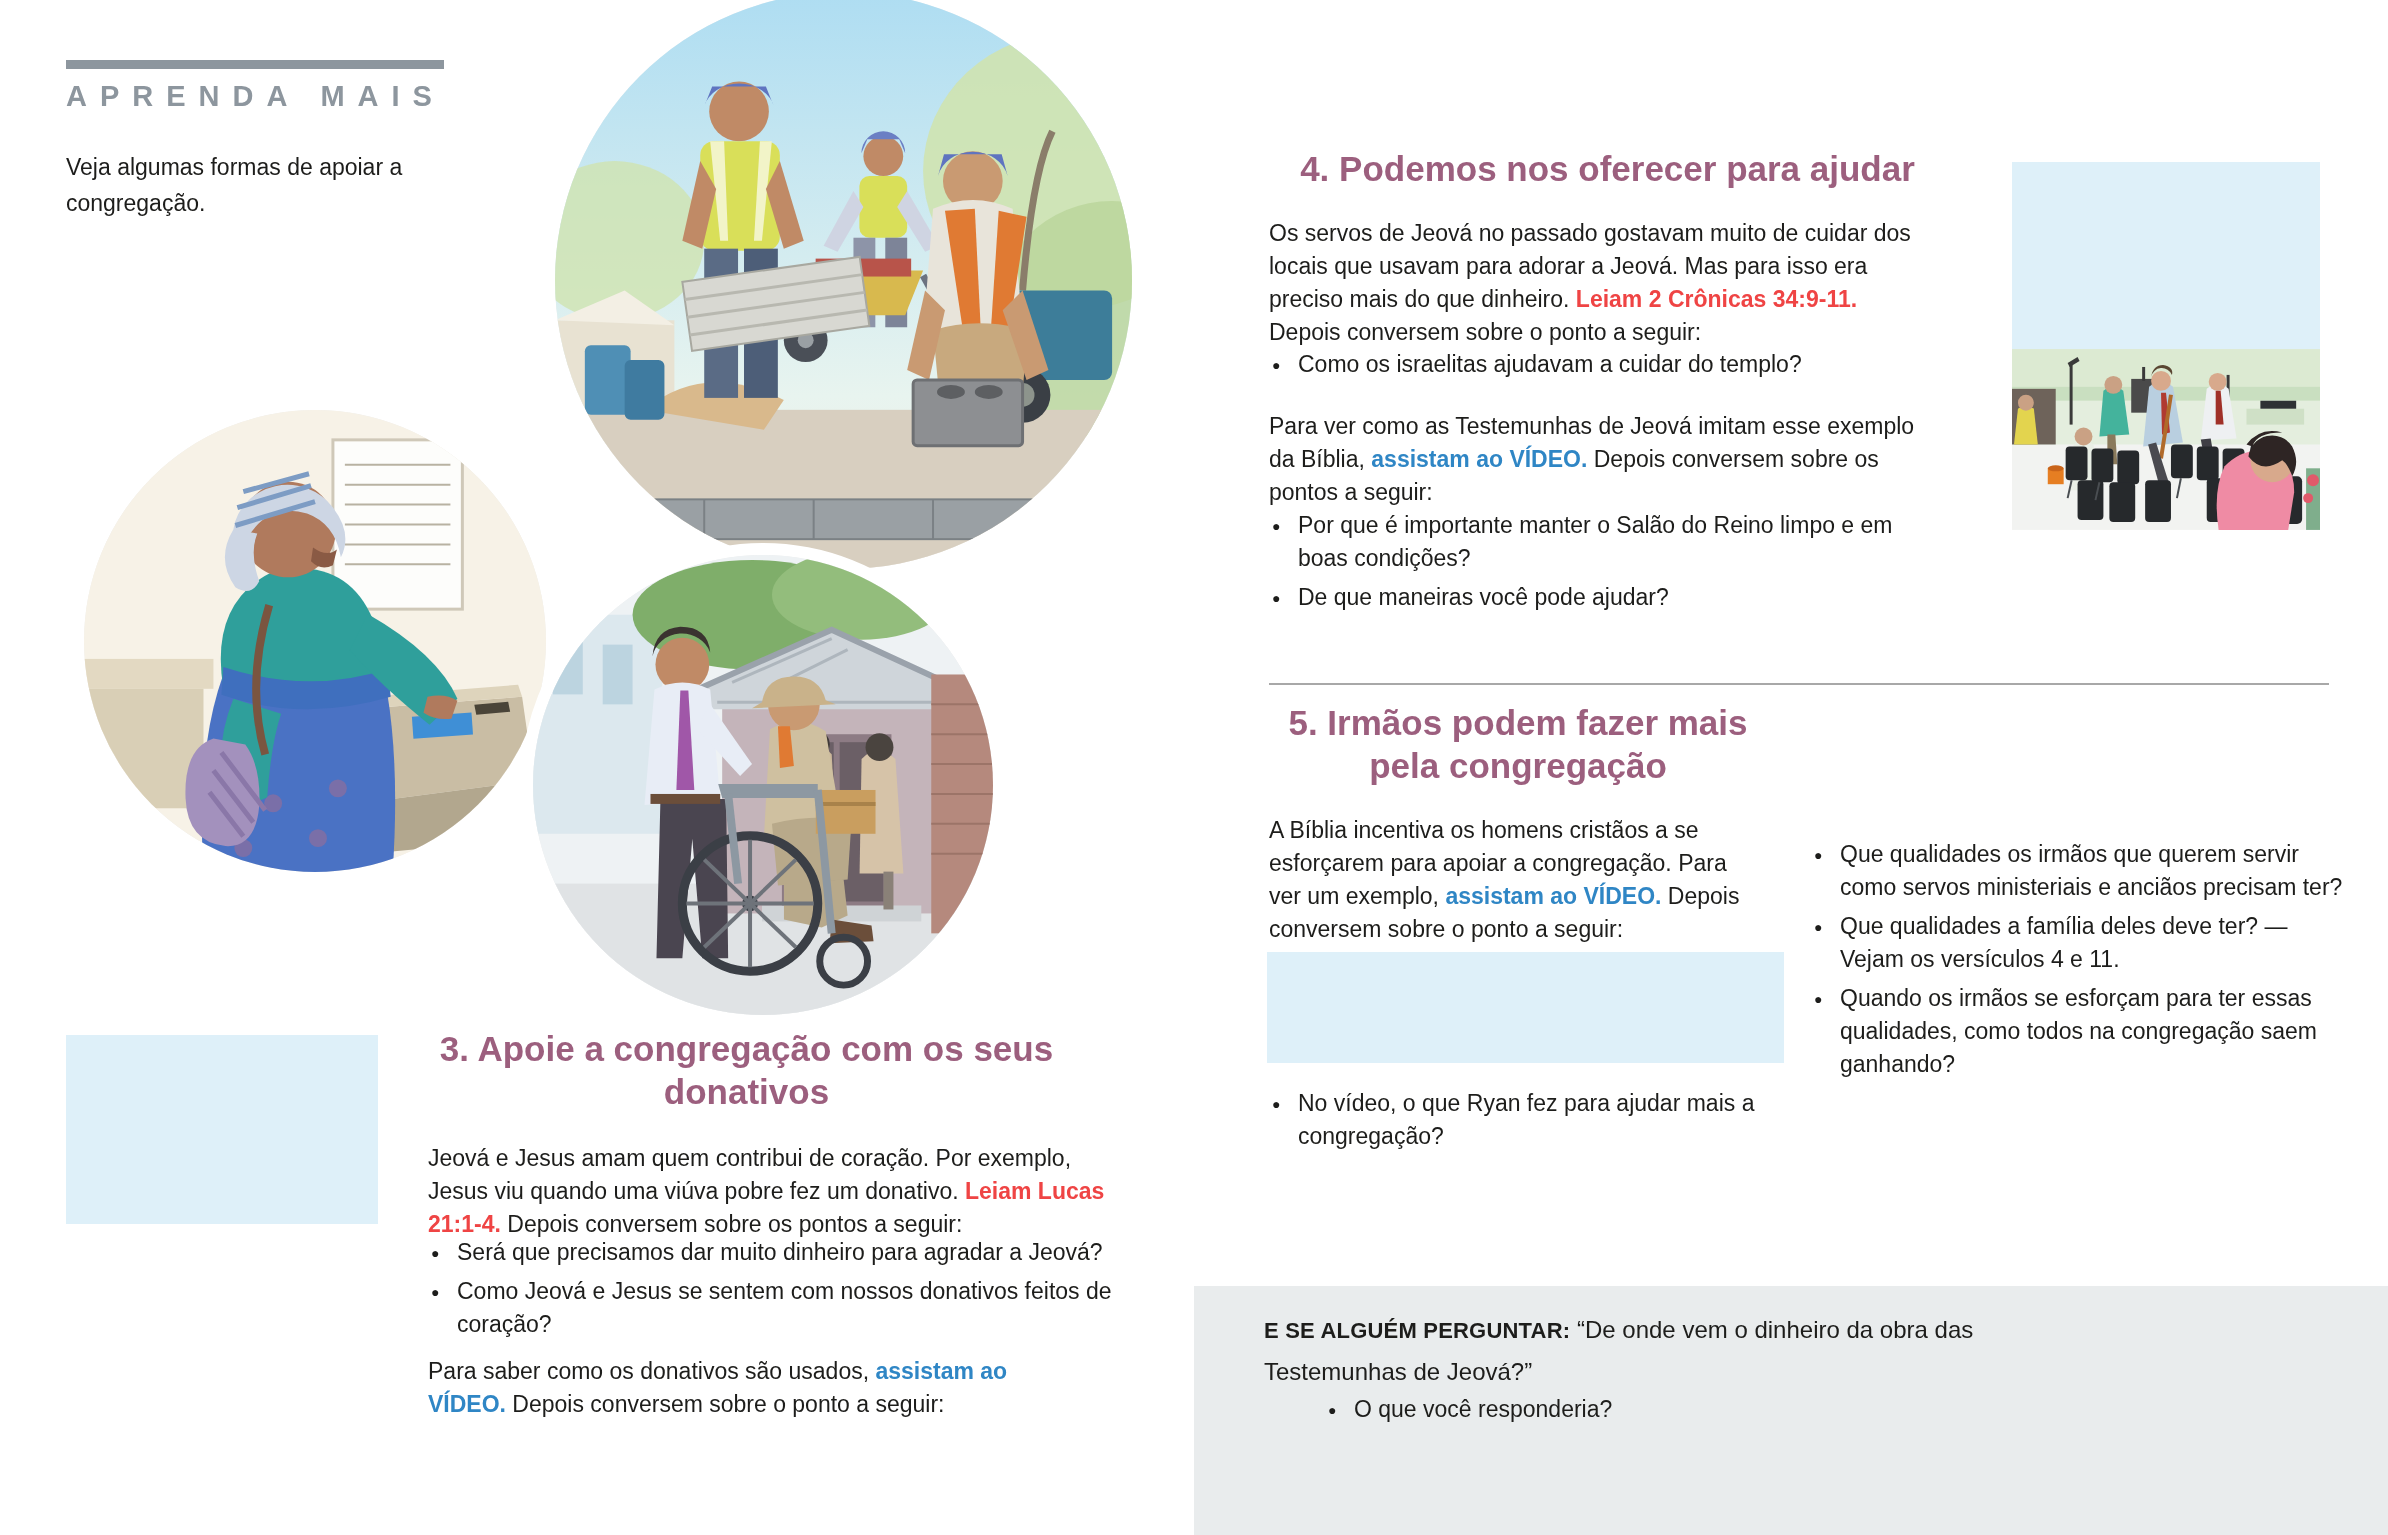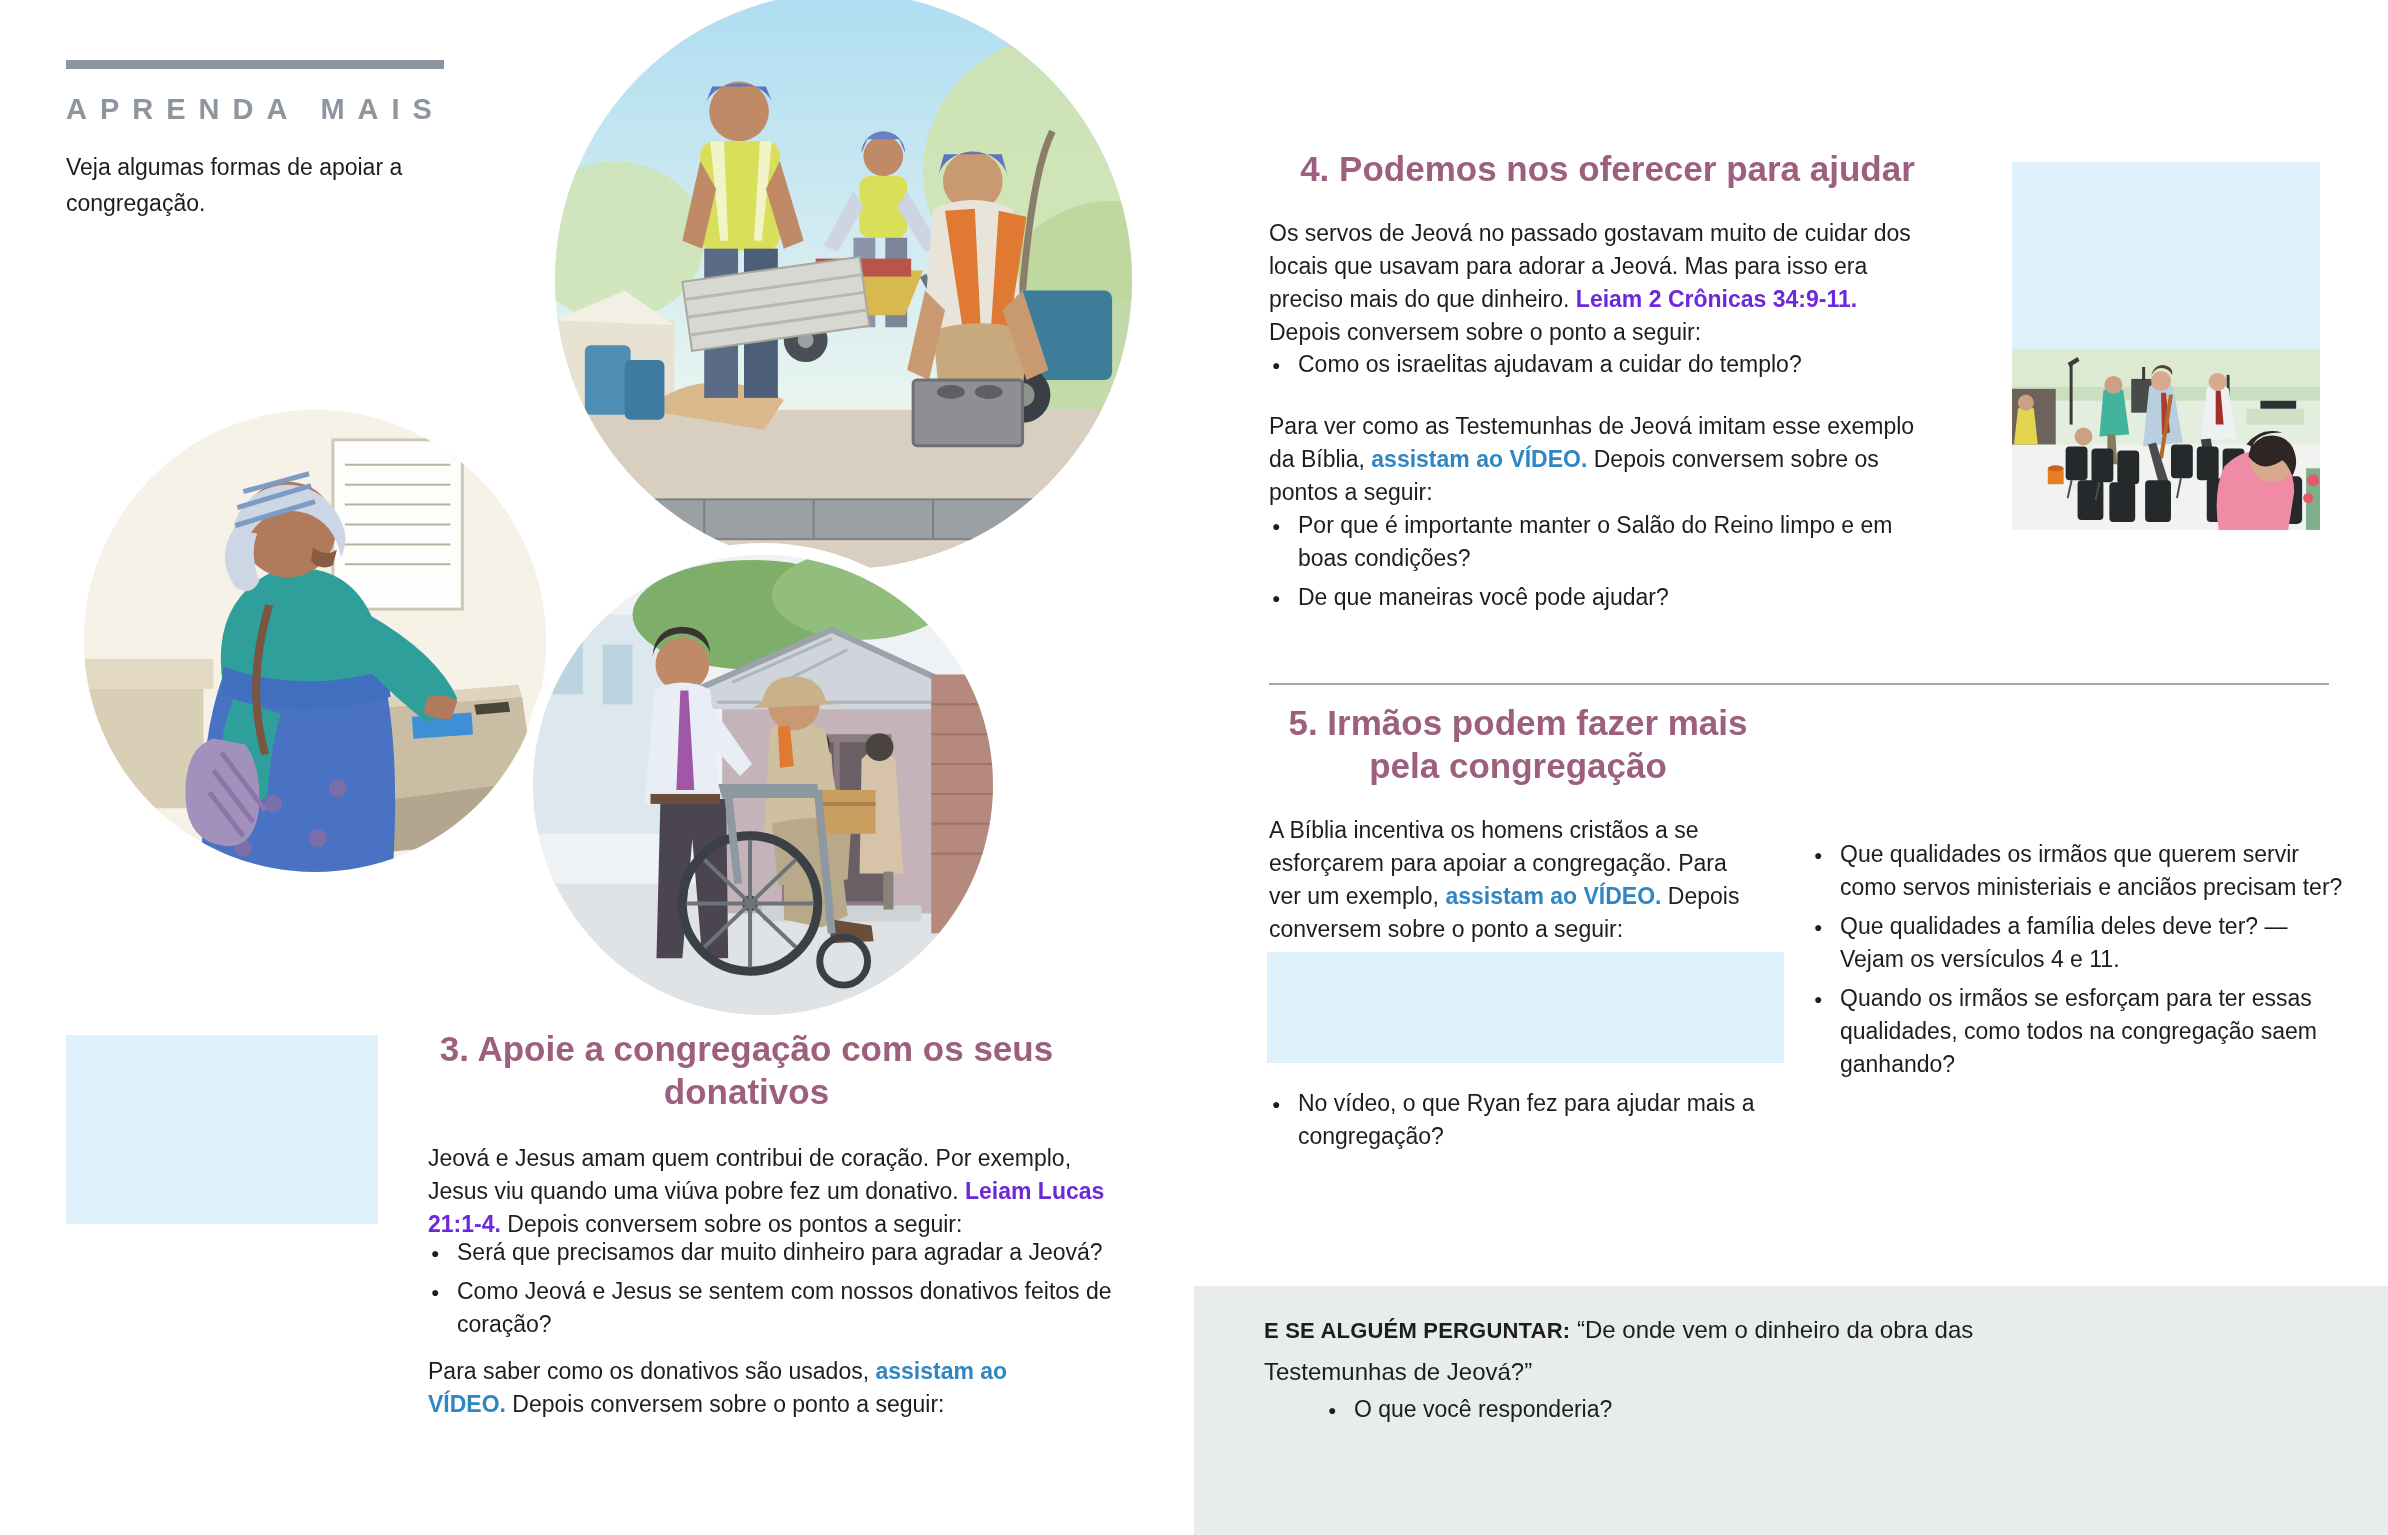--- a/index.html
+++ b/index.html
@@ -1,31 +1,31 @@
 <!DOCTYPE html>
 <html><head>
 <meta charset="utf-8">
 <style>
   html,body{margin:0;padding:0;background:#fff;}
   body{font-family:"Liberation Sans",sans-serif;color:#1d1d1b;}
   #page{position:relative;width:2388px;height:1535px;background:#fff;overflow:hidden;}
   .abs{position:absolute;}
   .body-text{font-size:23px;line-height:33px;color:#1d1d1b;}
   .heading{font-size:35px;line-height:43px;font-weight:bold;color:#9c5f7e;text-align:center;}
-  .run-ref{color:#6d28d9;font-weight:bold;margin-top:9px;}
+  .run-ref{color:#ef4444;font-weight:bold;margin-top:9px;}
   .run-link{color:#2f86c5;font-weight:bold;}
   .run-asklabel{font-weight:bold;font-size:22px;letter-spacing:0.2px;}
   .bullet{position:relative;padding-left:29px;margin-bottom:6px;}
   .bullet::before{content:"●";position:absolute;left:3px;top:1px;font-size:14px;color:#1d1d1b;}
   .circle{border-radius:50%;overflow:hidden;background:#eee;}
   .bluebox{background:#def0f9;}
   svg{display:block;}
   
   #top-bar{left:66px;top:60px;width:378px;height:9px;background:#8d969e;}
-  #lesson-title{left:66px;top:93px;font-size:29px;font-weight:bold;letter-spacing:13px;color:#8d969e;text-align:right;}
+  #lesson-title{left:66px;top:80px;font-size:29px;font-weight:bold;letter-spacing:13px;color:#8d969e;text-align:right;}
   #intro{left:66px;top:149px;width:398px;font-size:23px;line-height:36px;}
   #c1{left:555px;top:-8px;width:577px;height:577px;z-index:1;}
   #c2{left:72px;top:398px;width:462px;height:462px;border:12px solid #fff;z-index:2;}
   #c3{left:521px;top:543px;width:460px;height:460px;border:12px solid #fff;z-index:3;}
   #vb1{left:66px;top:1035px;width:312px;height:189px;}
   #s3-heading{left:428px;top:1027px;width:637px;}
   #s3-p1{left:428px;top:1142px;width:697px;}
   #s3-bullets1{left:428px;top:1236px;width:697px;}
   #s3-p2{left:428px;top:1355px;width:657px;}
   #s3-bullets2{left:428px;top:1425px;width:697px;}

